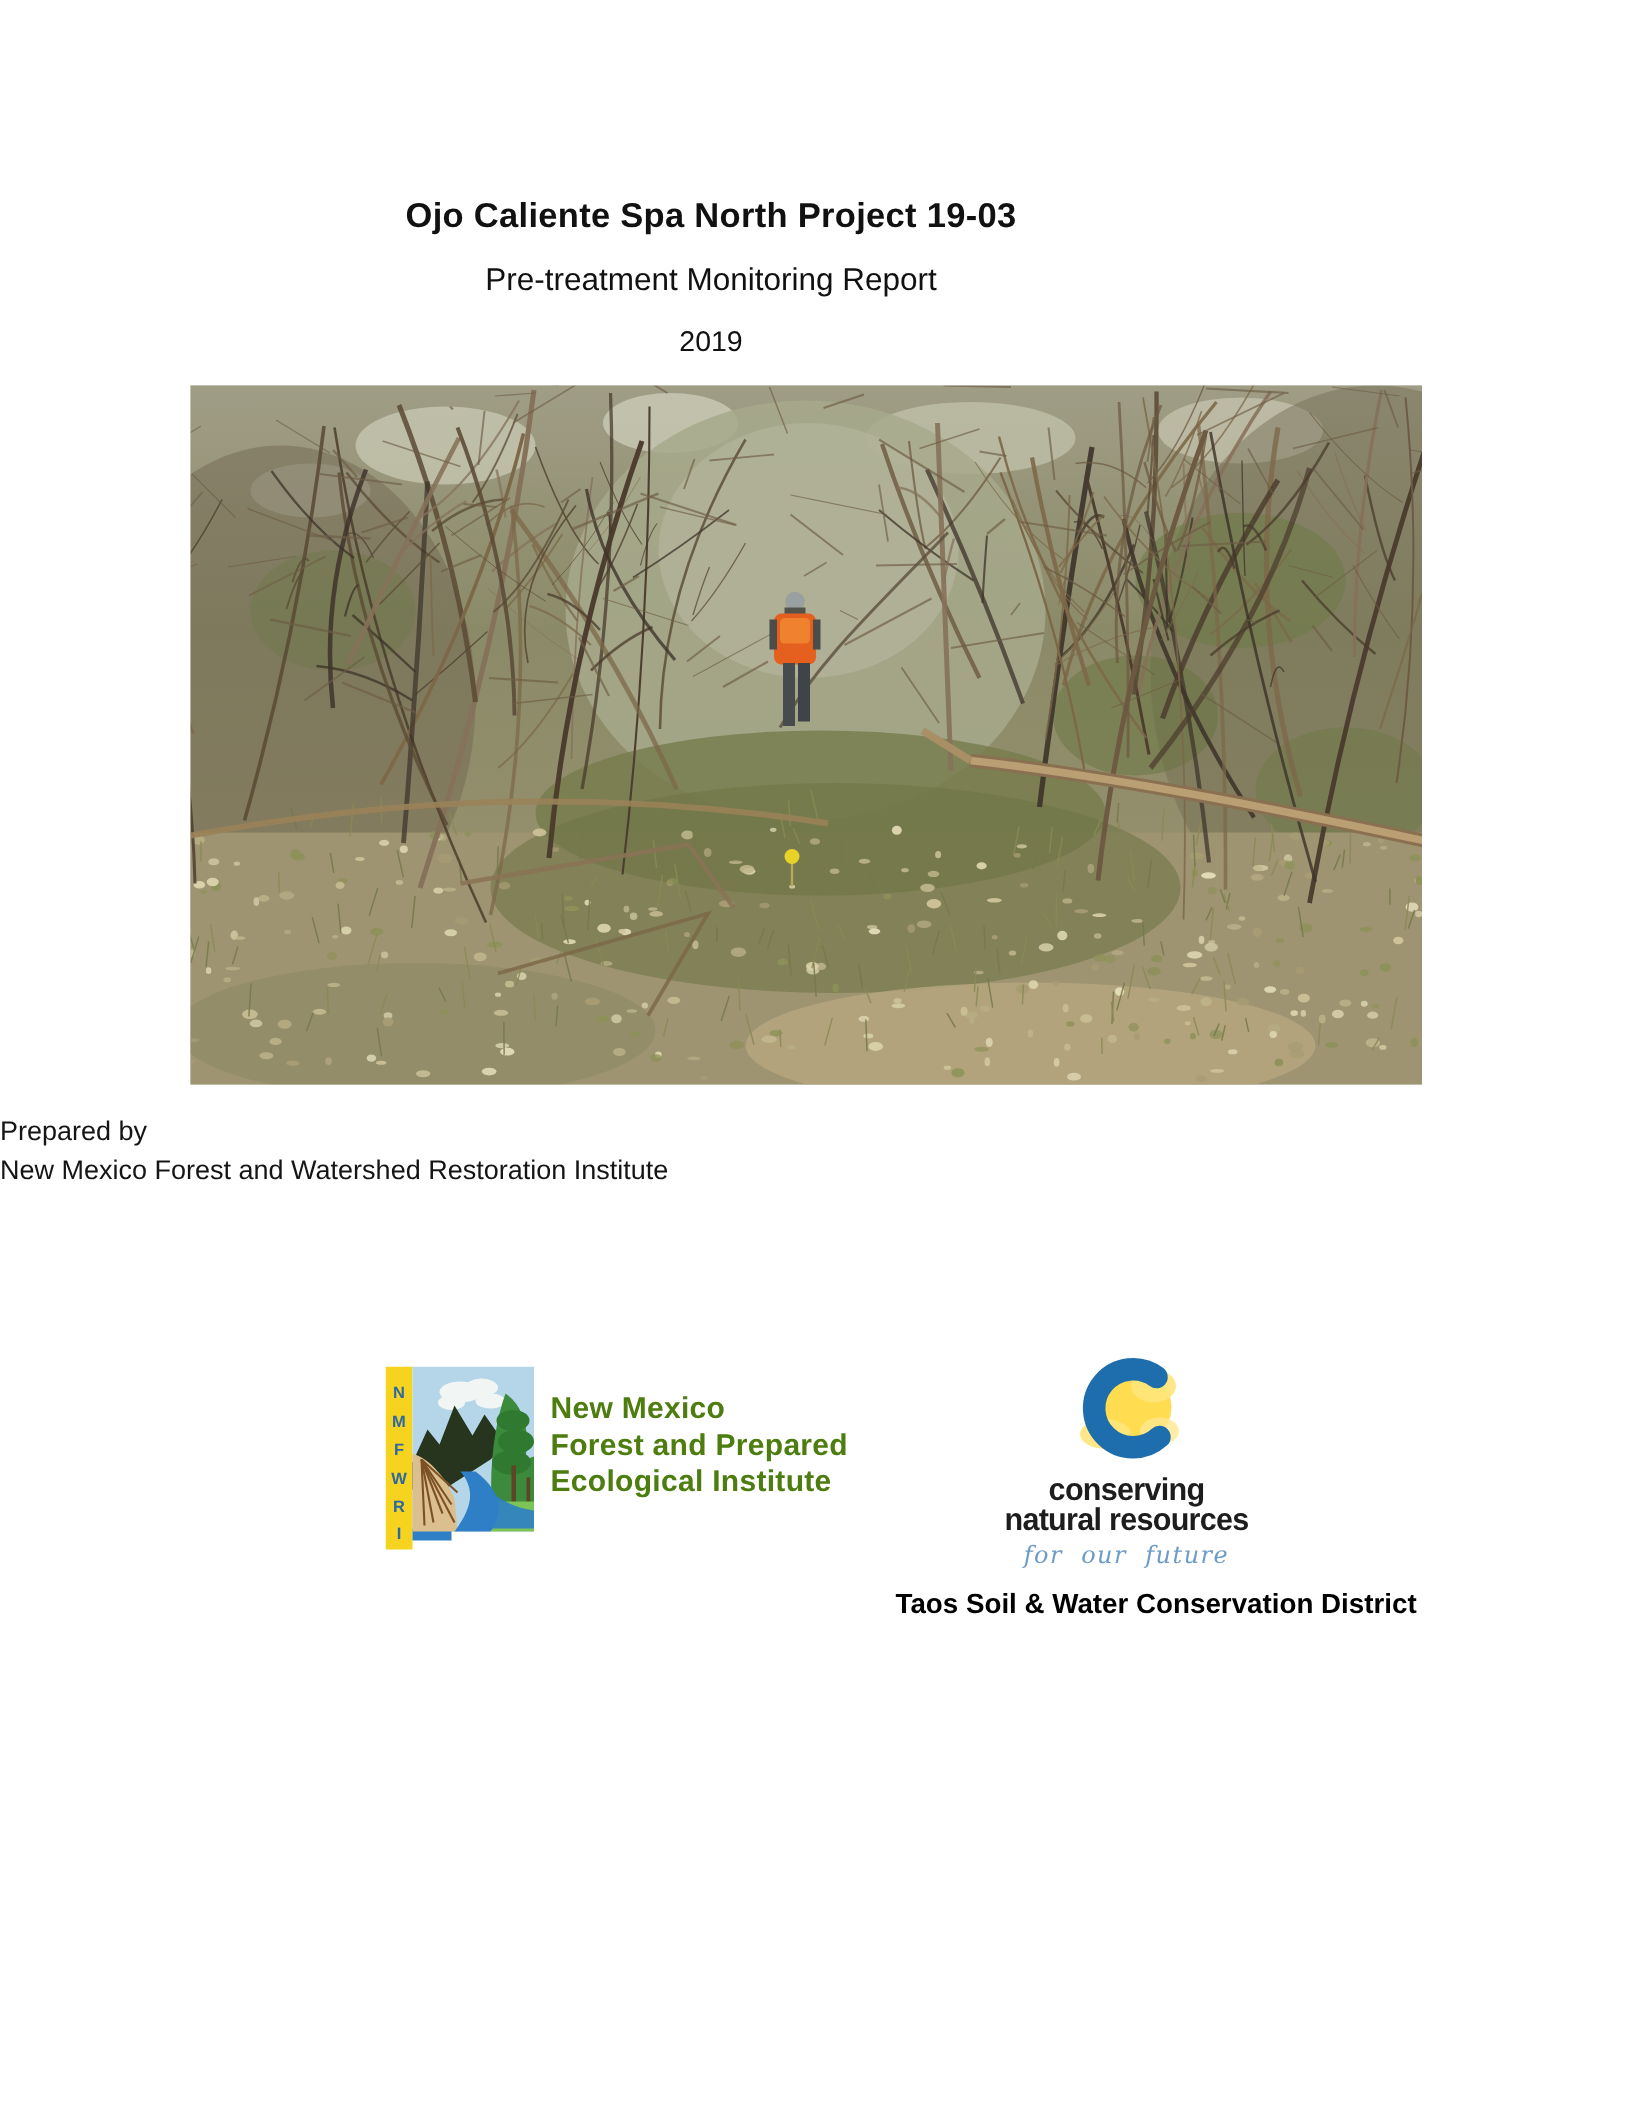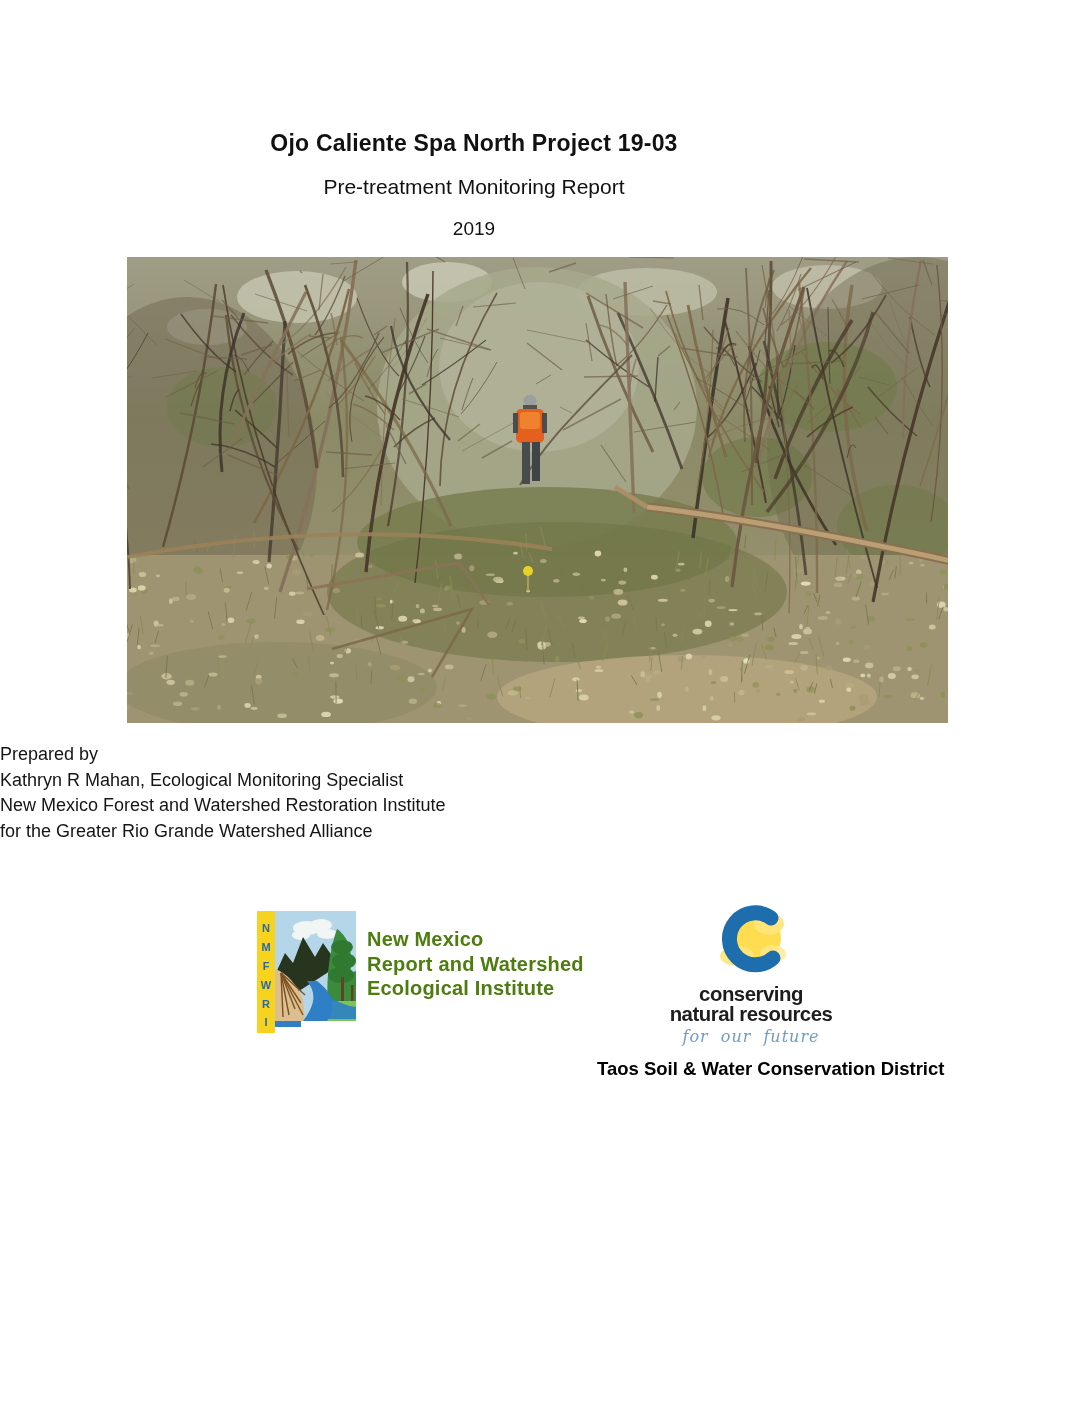--- a/index.html
+++ b/index.html
@@ -761,23 +761,21 @@
         <g>
           <line x1="401" y1="334" x2="401" y2="318" stroke="#b8a85a" stroke-width="1.6"></line>
           <circle cx="401" cy="314" r="5" fill="#e8d227"></circle>
         </g>
       </g>
     </svg>
   </div>
 
   <div class="prepared-block">
     <div>Prepared by</div>
-    <div>Kathryn R Mahan, Ecological Monitoring Specialist</div>
     <div>New Mexico Forest and Watershed Restoration Institute</div>
-    <div>for the Greater Rio Grande Watershed Alliance</div>
   </div>
 
   <div class="logo-nmfwri">
     <svg width="100" height="128" viewBox="0 0 100 128" xmlns="http://www.w3.org/2000/svg">
 
       <rect x="0" y="0" width="18" height="122" fill="#f5d31f"></rect>
       <rect x="18" y="0" width="81" height="110" fill="#b5d6e8"></rect>
       <rect x="18" y="108" width="26" height="8" fill="#2e7fc6"></rect>
 
       <g fill="#f1f5f3">
@@ -815,21 +813,21 @@
         <text x="9" y="21">N</text>
         <text x="9" y="40">M</text>
         <text x="9" y="59">F</text>
         <text x="9" y="78">W</text>
         <text x="9" y="97">R</text>
         <text x="9" y="115">I</text>
       </g>
     </svg>
     <div class="nmfwri-text">
       <div>New Mexico</div>
-      <div>Report and Watershed</div>
+      <div>Forest and Prepared</div>
       <div>Ecological Institute</div>
     </div>
   </div>
 
   <div class="logo-conserving">
     <svg class="conserving-mark" width="120" height="84" viewBox="0 0 120 84" xmlns="http://www.w3.org/2000/svg">
       <ellipse cx="62" cy="40" rx="28" ry="26" fill="#ffdc50"></ellipse>
       <ellipse cx="78" cy="26" rx="15" ry="11" fill="#ffe47a" opacity=".9"></ellipse>
       <ellipse cx="46" cy="58" rx="17" ry="10" fill="#ffe47a" opacity=".9"></ellipse>
       <ellipse cx="82" cy="56" rx="13" ry="9" fill="#ffe890" opacity=".8"></ellipse>

